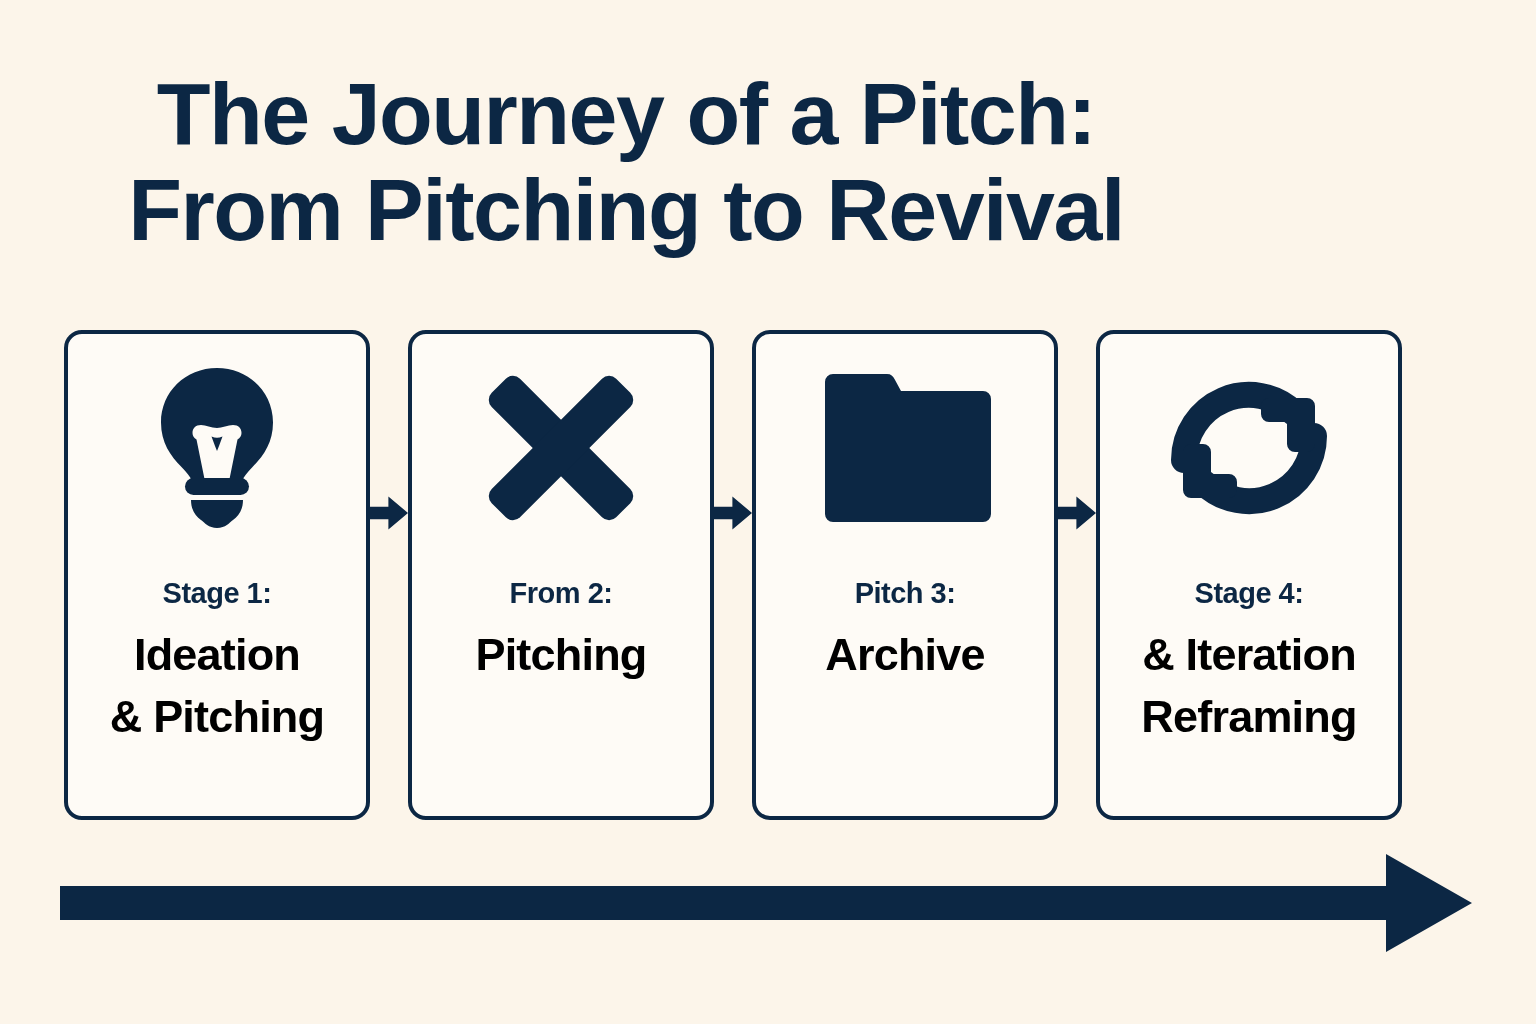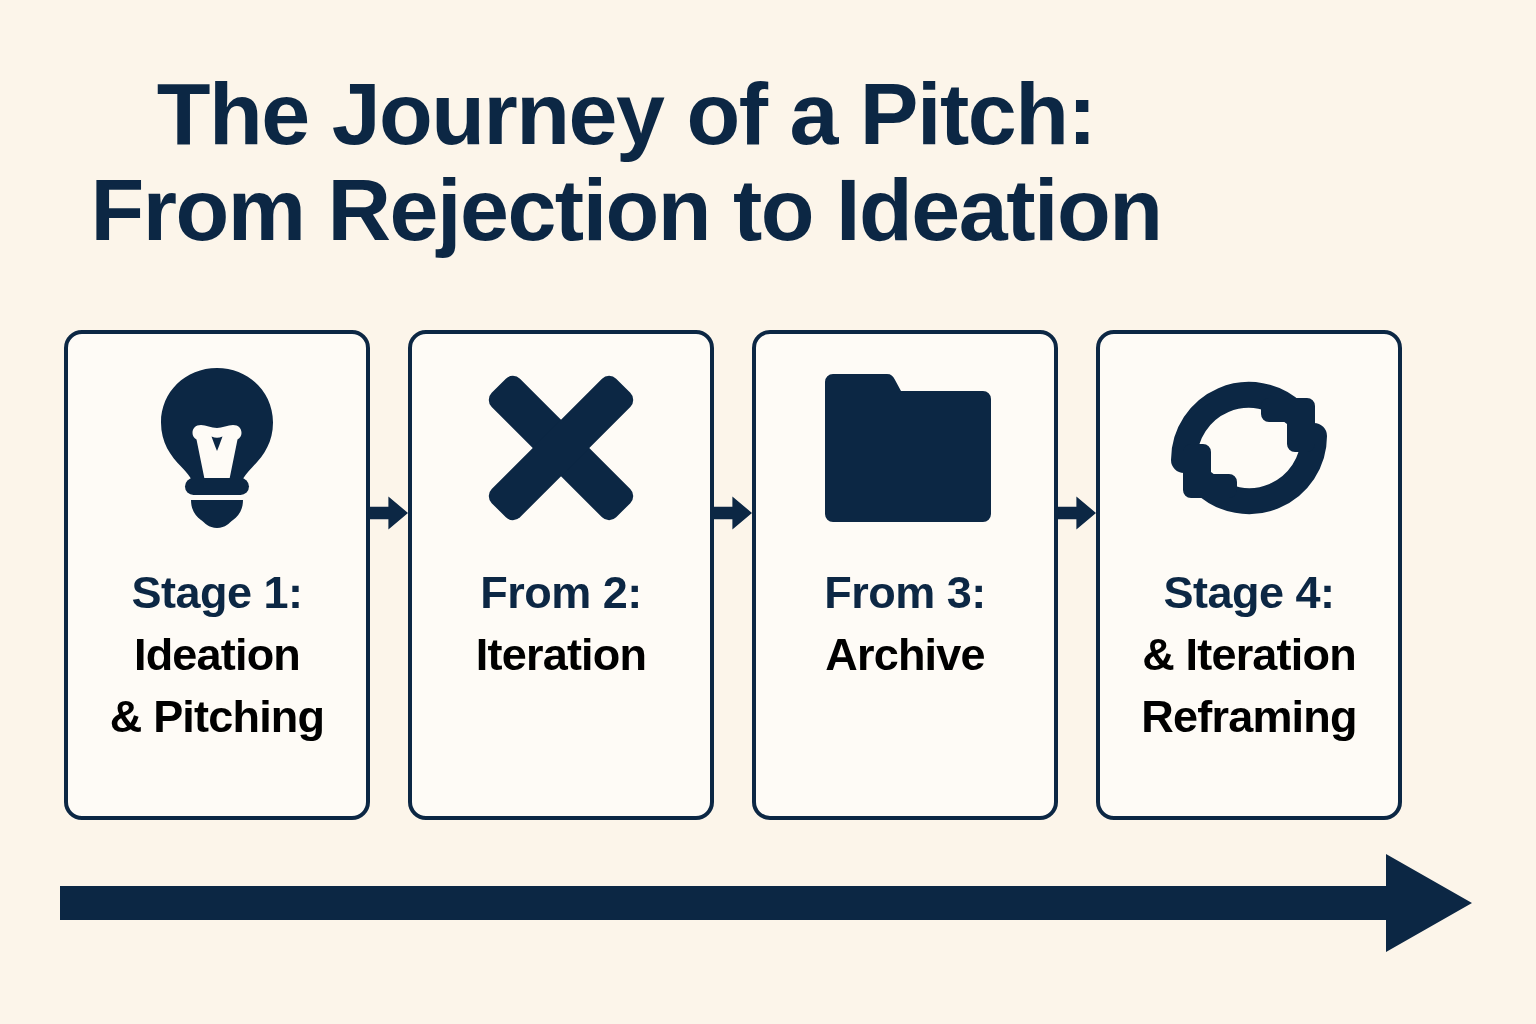--- a/index.html
+++ b/index.html
@@ -69,21 +69,21 @@
 
   .icon-wrap svg { display: block; }
 
   .card-text {
     width: 100%;
     text-align: center;
     padding: 0 6px;
   }
 
   .stage-heading {
-    font-size: 45px;
+    font-size: 29px;
     font-weight: bold;
     line-height: 62px;
     letter-spacing: -0.5px;
     color: #0C2744;
     white-space: nowrap;
   }
 
   .stage-sub-line {
     font-size: 45px;
     font-weight: bold;
@@ -116,21 +116,21 @@
     top: 848px;
     width: 1412px;
     height: 110px;
   }
 </style>
 </head>
 <body>
 
 <div class="title-block">
   <div class="title-line">The Journey of a Pitch:</div>
-  <div class="title-line">From Rejection to Ideation</div>
+  <div class="title-line">From Pitching to Revival</div>
 </div>
 
 <div class="stage-row">
 
   <div class="stage-card">
     <div class="icon-wrap">
       <svg width="140" height="164" viewBox="0 0 140 164" aria-hidden="true">
         <path fill="#0C2744" d="M70 2C38.5 2 14 26 14 56.5c0 20 9.5 33.5 20.5 44.5 5 5 8.5 9.5 10.5 14h50c2-4.5 5.5-9 10.5-14C116.5 90 126 76.5 126 56.5 126 26 101.5 2 70 2z"></path>
         <path fill="#FEFBF6" d="M70 62c-6 0-11-3-16-3-5.5 0-8.5 3.5-8.5 8 0 3 1.5 5 4 6.5l8 39.5h25l8-39.5c2.5-1.5 4-3.5 4-6.5 0-4.5-3-8-8.5-8-5 0-11 3-16 3z"></path>
         <path fill="#0C2744" d="M75.5 70.5 72 80l-2 5-2-5-3.5-9.5c2 .8 3.7 1.2 5.5 1.2s3.5-.4 5.5-1.2z"></path>
@@ -155,38 +155,38 @@
     <div class="icon-wrap">
       <svg width="164" height="160" viewBox="0 0 164 160" aria-hidden="true">
         <g fill="#0C2744">
           <rect x="-6" y="60" width="176" height="40" rx="10" transform="rotate(45 82 80)"></rect>
           <rect x="-6" y="60" width="176" height="40" rx="10" transform="rotate(-45 82 80)"></rect>
         </g>
       </svg>
     </div>
     <div class="card-text">
       <div class="stage-heading">From 2:</div>
-      <div class="stage-sub-line">Iteration</div>
+      <div class="stage-sub-line">Pitching</div>
     </div>
   </div>
 
   <div class="connector">
     <svg width="62" height="66" viewBox="0 0 62 66" aria-hidden="true">
       <path fill="#0C2744" d="M0 23h30V6l32 27-32 27V43H0z"></path>
     </svg>
   </div>
 
   <div class="stage-card">
     <div class="icon-wrap">
       <svg width="172" height="152" viewBox="0 0 172 152" aria-hidden="true">
         <path fill="#0C2744" d="M6 10a8 8 0 0 1 8-8h54c4 0 6 2 7.5 5l6.5 12h82a8 8 0 0 1 8 8v115a8 8 0 0 1-8 8H14a8 8 0 0 1-8-8z"></path>
       </svg>
     </div>
     <div class="card-text">
-      <div class="stage-heading">From 3:</div>
+      <div class="stage-heading">Pitch 3:</div>
       <div class="stage-sub-line">Archive</div>
     </div>
   </div>
 
   <div class="connector">
     <svg width="62" height="66" viewBox="0 0 62 66" aria-hidden="true">
       <path fill="#0C2744" d="M0 23h30V6l32 27-32 27V43H0z"></path>
     </svg>
   </div>
 

